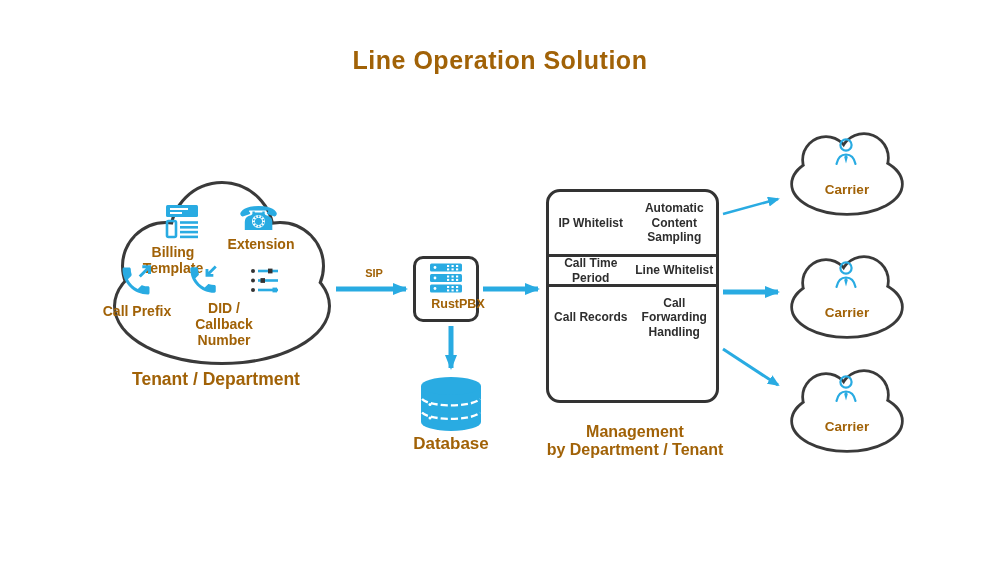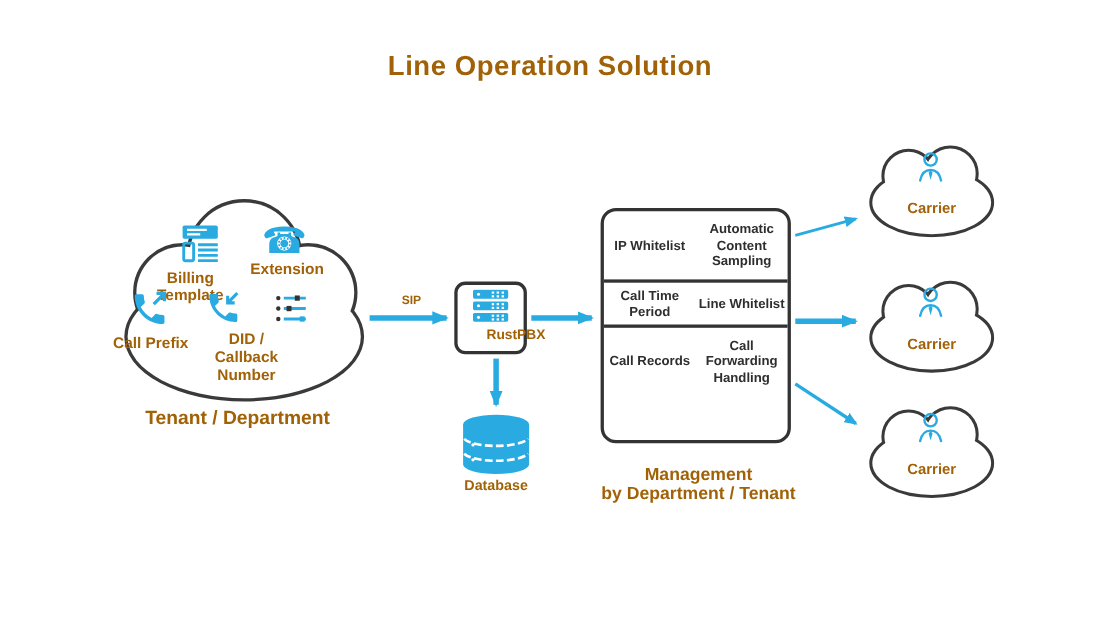--- a/index.html
+++ b/index.html
@@ -7,32 +7,32 @@
           font-family:"Liberation Sans",sans-serif;color:#3a3a3a;}
   .abs{position:absolute;}
   .lbl{position:absolute;text-align:center;font-weight:bold;color:#a16207;line-height:1.15;}
   .pre{white-space:pre-line;}
   #title{left:0;right:0;top:46px;font-size:25px;letter-spacing:.5px;}
   .icon-lbl{font-size:14px;}
   .caption{font-size:17px;}
   
   #pbx-box{left:413px;top:256px;width:66px;height:66px;box-sizing:border-box;
            border:3.5px solid #333;border-radius:10px;background:#fff;}
-  #pbx-label{left:436px;top:297px;width:66px;font-size:12.5px;}
+  #pbx-label{left:425px;top:297px;width:66px;font-size:12.5px;}
   
   #mgmt-box{left:546px;top:189px;width:173px;height:214px;box-sizing:border-box;
             border:3.5px solid #333;border-radius:14px;background:#fff;
             display:flex;flex-direction:column;}
   .mrow{display:flex;box-sizing:border-box;}
   .mrow + .mrow{border-top:3px solid #333;}
   .mcell{width:50%;display:flex;align-items:center;justify-content:center;
          text-align:center;font-weight:bold;font-size:12px;line-height:1.2;color:#2e2e2e;}
   .carrier-lbl{font-size:13.5px;}
   #sip-label{left:348px;top:267px;width:52px;font-size:11px;}
-  #db-label{left:409px;top:434px;width:84px;font-size:13px;}
+  #db-label{left:409px;top:434px;width:84px;font-size:17px;}
   #tenant-caption{left:100px;top:369px;width:232px;font-size:17.5px;}
   #mgmt-caption{left:518px;top:423px;width:234px;font-size:16px;}
   .glyph{color:#29ABE2;font-size:33px;line-height:1;font-weight:normal;}
 </style>
 </head>
 <body>
 
 <div id="canvas">
 
   <div id="title" class="lbl">Line Operation Solution</div>
@@ -138,21 +138,21 @@
   </svg>
   <div id="db-label" class="lbl">Database</div>
 
   <div id="mgmt-box" class="abs">
     <div class="mrow" style="height:62px">
       <div class="mcell pre">IP Whitelist</div>
       <div class="mcell pre">Automatic
 Content
 Sampling</div>
     </div>
-    <div class="mrow" style="height:41px">
+    <div class="mrow" style="height:30px">
       <div class="mcell pre">Call Time
 Period</div>
       <div class="mcell pre">Line Whitelist</div>
     </div>
     <div class="mrow" style="height:64px">
       <div class="mcell pre">Call Records</div>
       <div class="mcell pre">Call
 Forwarding
 Handling</div>
     </div>

